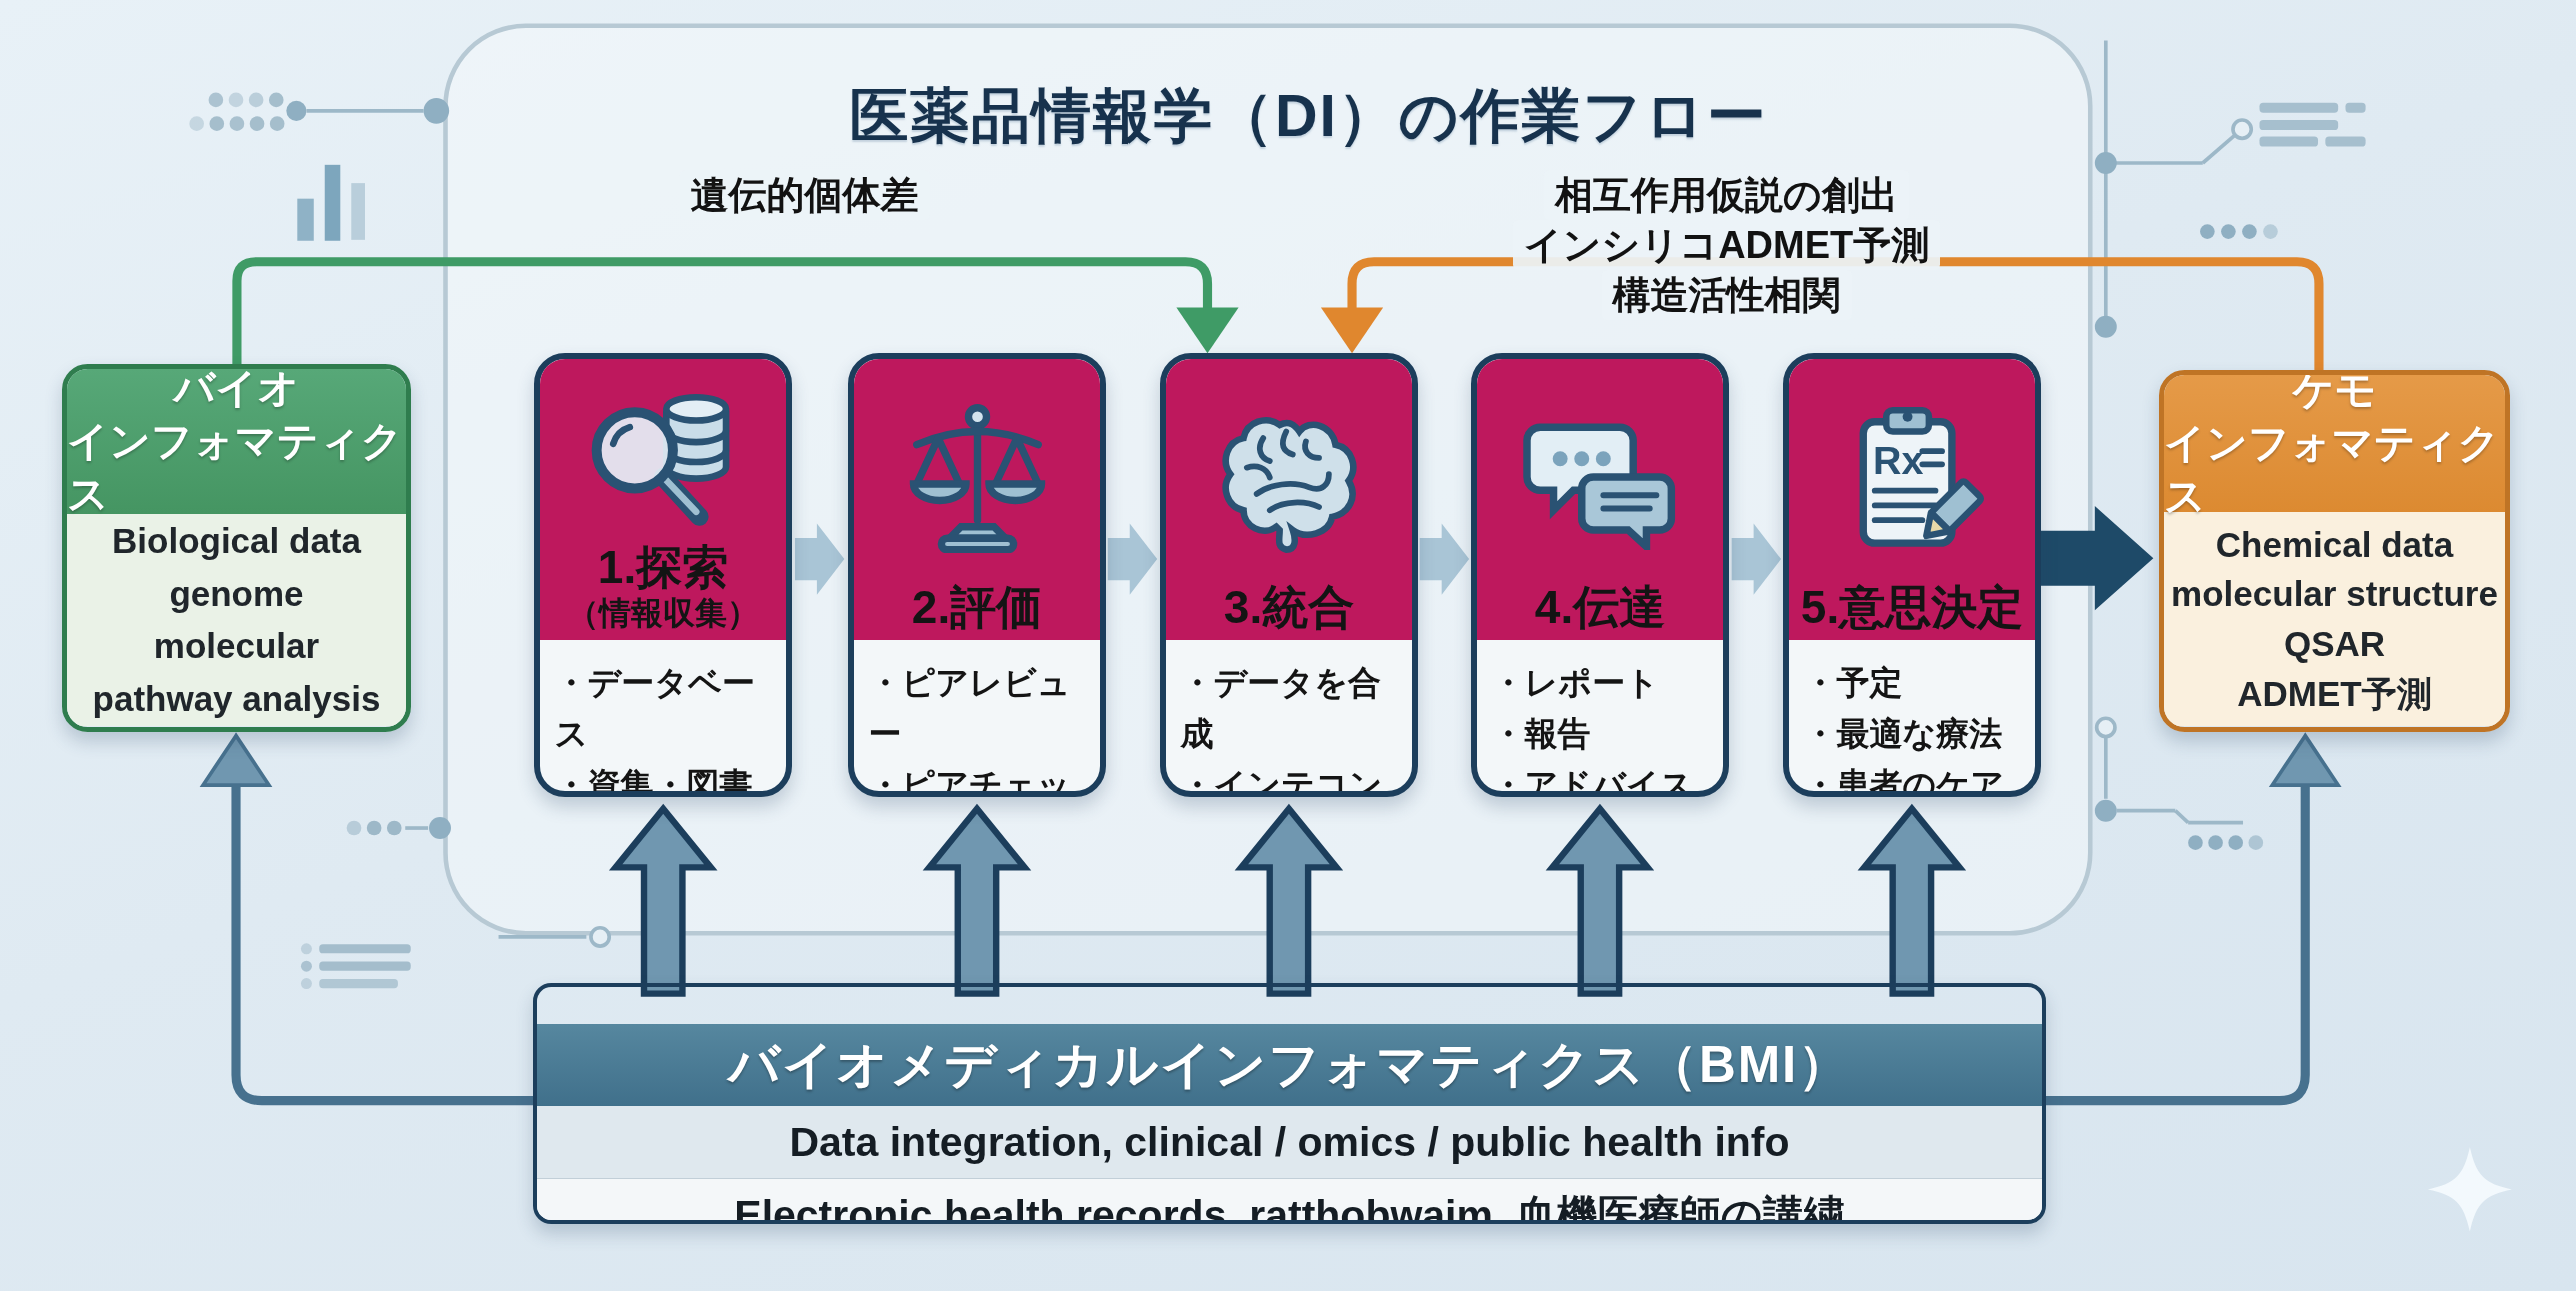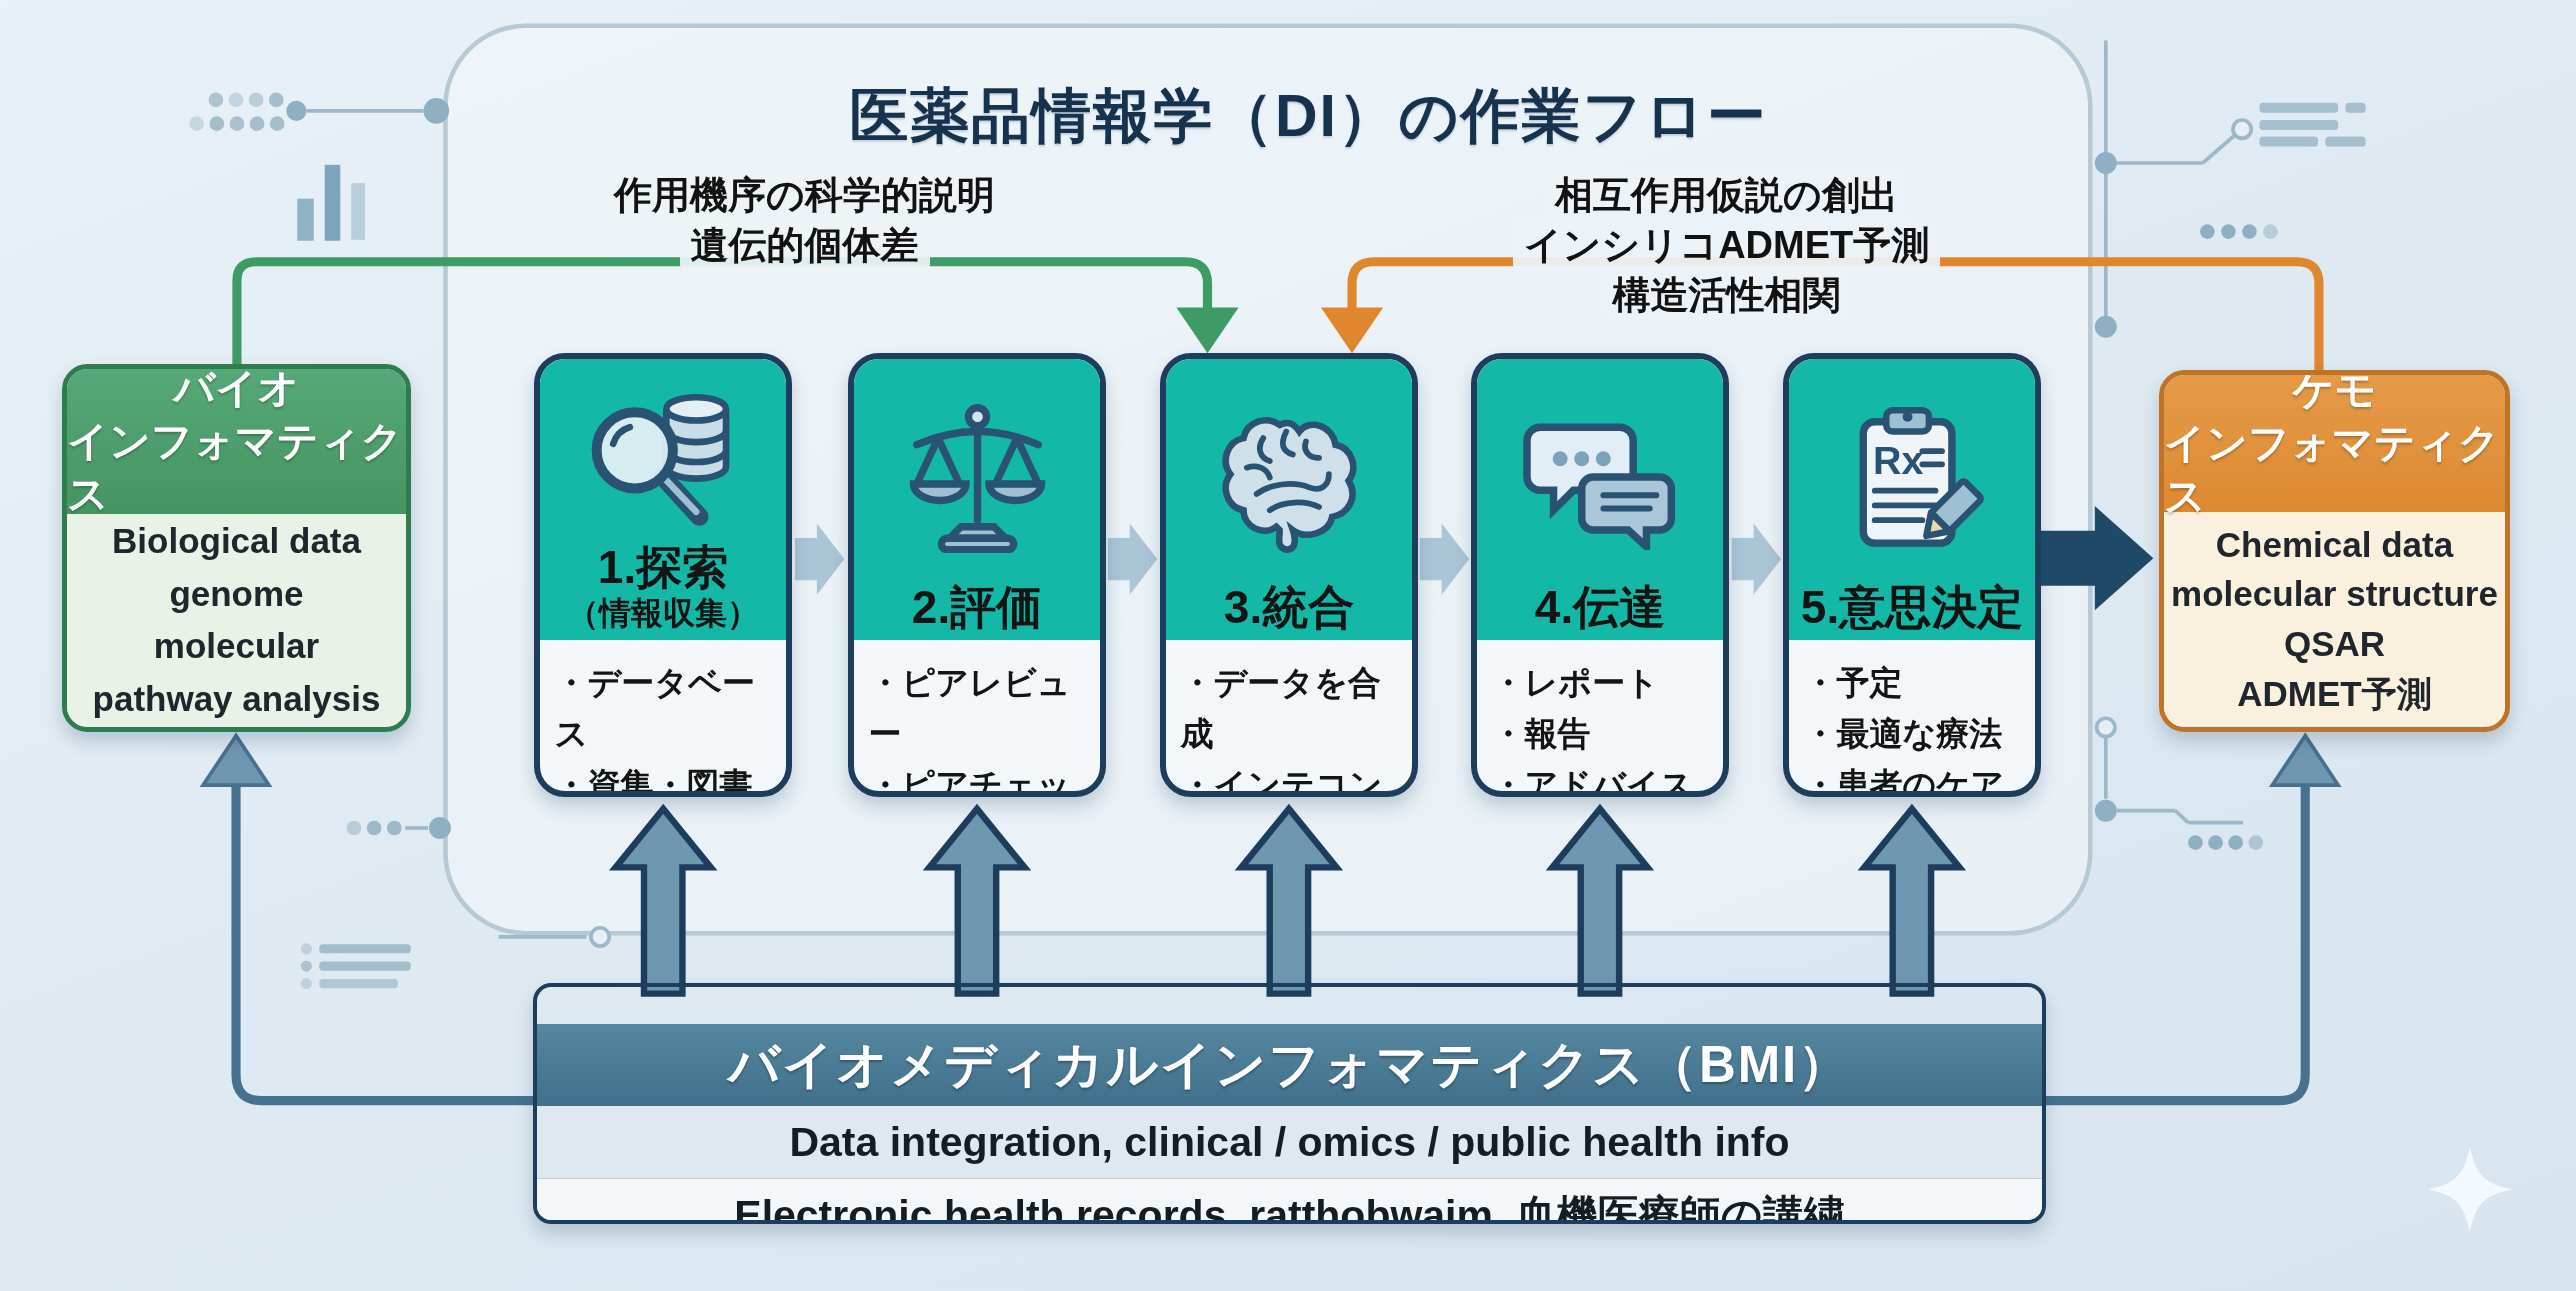--- a/index.html
+++ b/index.html
@@ -34,21 +34,21 @@
   .bio-box .hdr{height:145px;background:linear-gradient(180deg,#57a878,#459562);font-size:41px;line-height:1.3;}
   .bio-box .bdy{height:212px;background:#eaf2e7;font-size:35px;line-height:1.5;}
   .chemo-box{left:2159px;top:370px;width:351px;height:362px;border:5.5px solid #bf7425;}
   .chemo-box .hdr{height:137px;background:linear-gradient(180deg,#e59a48,#dc8a31);font-size:41px;line-height:1.3;}
   .chemo-box .bdy{height:214px;background:#faf0de;font-size:35px;line-height:1.42;}
 
   
   .step{position:absolute;top:353px;width:258px;height:444px;box-sizing:border-box;
     border:6.4px solid #1c3e5c;border-radius:31px;overflow:hidden;z-index:4;
     background:#f3f7f9;box-shadow:0 9.1px 16.5px rgba(40,70,100,.22);}
-  .step-upper{height:274px;background:#14b8a6;display:flex;flex-direction:column;
+  .step-upper{height:274px;background:#be185d;display:flex;flex-direction:column;
     align-items:center;justify-content:flex-end;padding-bottom:7.3px;}
   .step-icon{flex:1;display:flex;align-items:center;justify-content:center;width:100%;padding-top:12.8px;}
   .step-title{font-size:46px;font-weight:bold;color:#141414;line-height:1.1;}
   .step-sub{font-size:32px;font-weight:bold;color:#141414;line-height:1.25;}
   .step-bullets{padding:16.5px 9.1px 0 14.6px;font-size:33px;font-weight:bold;color:#141414;line-height:1.55;}
 
   
   .bmi-box{position:absolute;left:533px;top:983px;width:1513px;height:241px;box-sizing:border-box;
     border:4.6px solid #1c3e5c;border-radius:18.3px;overflow:hidden;z-index:4;
     box-shadow:0 9.1px 16.5px rgba(40,70,100,.22);}
@@ -176,21 +176,20 @@
       <polygon points="1068,884 1120,948 1089,948 1089,1086 1047,1086 1047,948 1016,948"></polygon>
       <polygon points="1409,884 1461,948 1430,948 1430,1086 1388,1086 1388,948 1357,948"></polygon>
       <polygon points="1749,884 1801,948 1770,948 1770,1086 1728,1086 1728,948 1697,948"></polygon>
       <polygon points="2090,884 2142,948 2111,948 2111,1086 2069,1086 2069,948 2038,948"></polygon>
     </g>
   </svg>
 
   <div class="main-title">医薬品情報学（DI）の作業フロー</div>
 
   <div class="note left">
-    <div class="note-line">作用機序の科学的説明</div>
     <div class="note-line">遺伝的個体差</div>
   </div>
   <div class="note right">
     <div class="note-line">相互作用仮説の創出</div>
     <div class="note-line">インシリコADMET予測</div>
     <div class="note-line">構造活性相関</div>
   </div>
 
   <div class="side-box bio-box">
     <div class="hdr">

